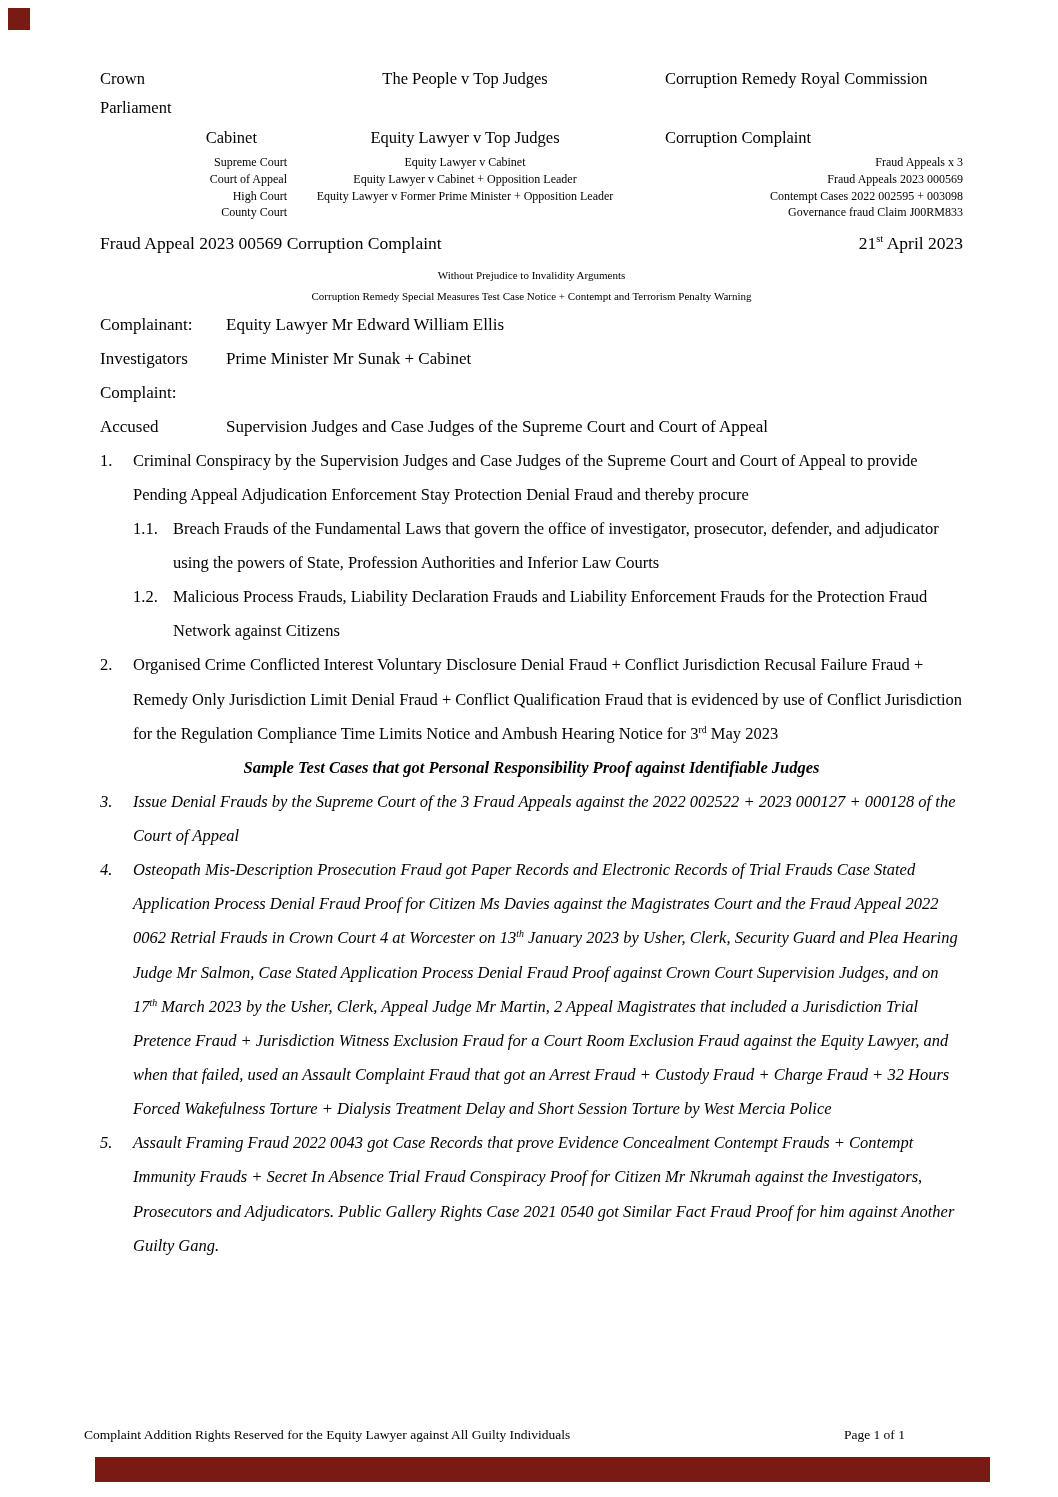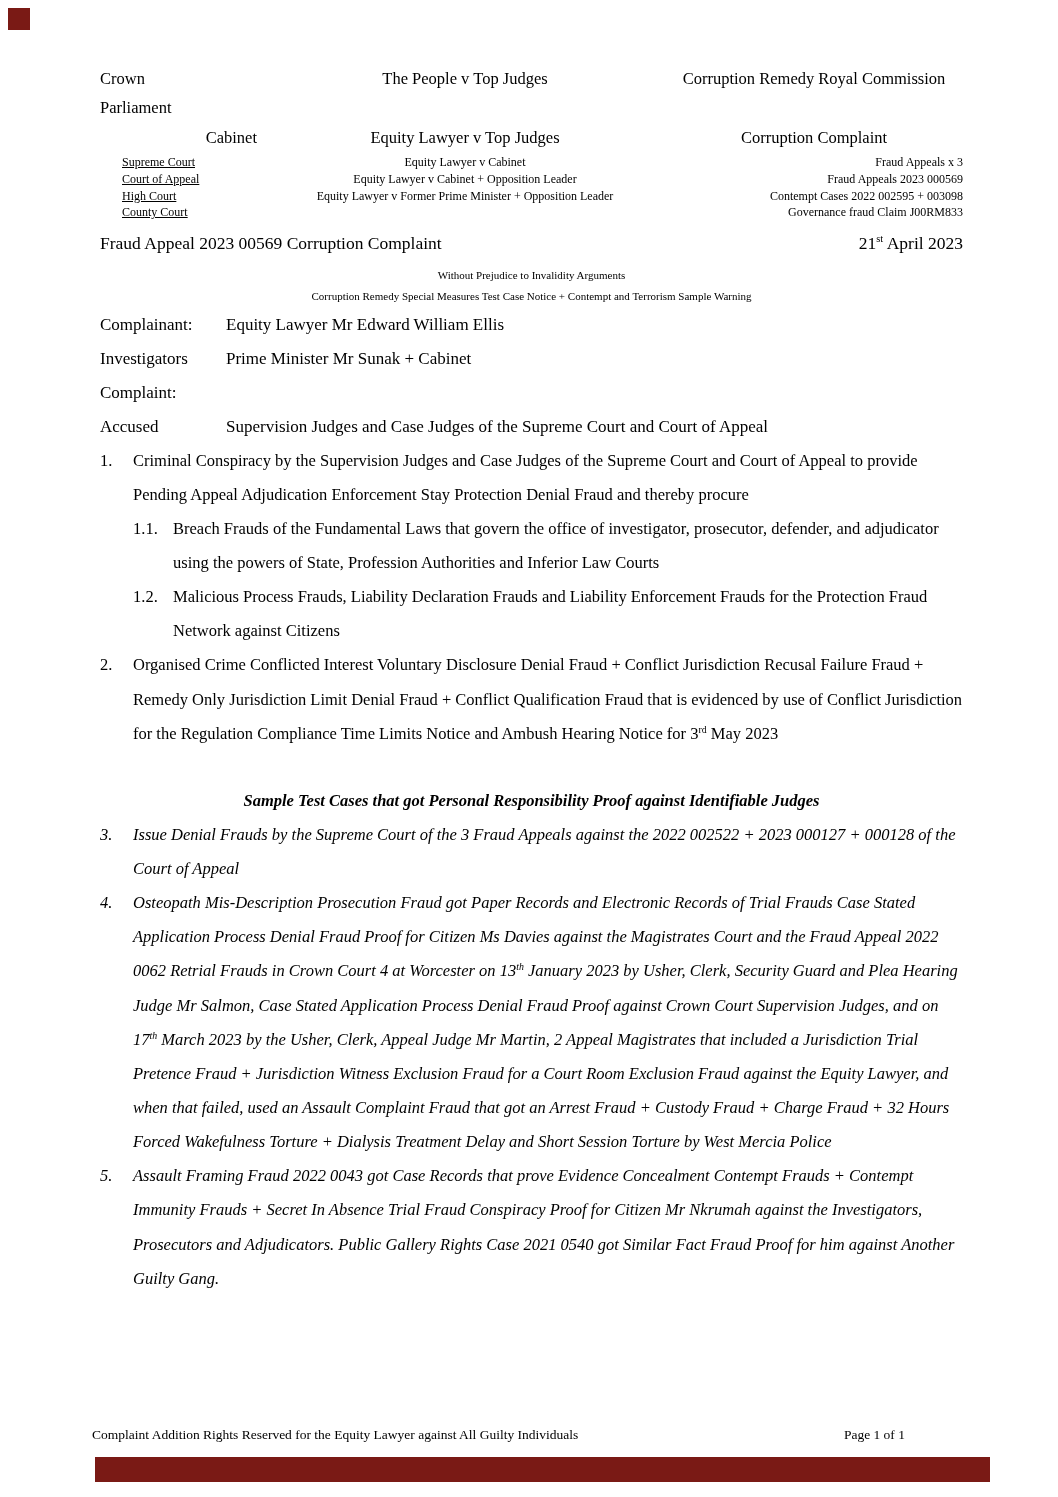--- a/index.html
+++ b/index.html
@@ -13,48 +13,48 @@
     box-sizing:border-box;
     padding:64px 95px 0 100px;
     overflow:hidden;
   }
   sup { font-size:0.6em; line-height:0; vertical-align:super; }
 
   
   .hrow { display:flex; font-size:16.5px; line-height:1.78; }
   .hcol-left  { width:165px; flex-shrink:0;flex-direction:column; }
   .hcol-mid   { width:400px; flex-shrink:0; text-align:center; }
-  .hcol-right { flex:1; text-align:center; }
+  .hcol-right { flex:1; text-align:left; }
   .row1-left  { display:flex; justify-content:space-between; }
   .row2-left  { text-align:right; padding-right:8px; box-sizing:border-box; }
 
   .hdr-small { display:flex; font-size:12px; line-height:1.4; margin-top:2px; }
-  .hs-left  { width:165px; flex-shrink:0; text-align:left; transform:translateX(22px);text-decoration:underline; }
+  .hs-left  { width:165px; flex-shrink:0; text-align:right; transform:translateX(22px); }
   .hs-mid   { width:400px; flex-shrink:0; text-align:center; }
   .hs-right { flex:1; text-align:right; }
 
   .title-row { display:flex; justify-content:space-between; margin-top:10px; font-size:17.5px; line-height:1.45; }
 
   .notices { margin-top:8px; text-align:center; font-size:11px; line-height:1.95; }
 
   .parties { font-size:17px; line-height:2.0; }
   .party  { display:flex; }
   .plabel { width:126px; flex-shrink:0; }
   .pvalue { flex:1; }
 
   
   .items { font-size:16.5px; line-height:2.07; }
   .item  { position:relative; padding-left:33px; }
   .item .num { position:absolute; left:0; top:0; }
   .item.l1 { margin-left:33px; padding-left:40px; }
   .item.it { font-style:italic; }
-  .subheading { text-align:center; font-style:italic; font-weight:bold; font-size:16.5px; line-height:2.07;margin-top:33px; }
+  .subheading { text-align:center; font-style:italic; font-weight:bold; font-size:16.5px; line-height:2.07; }
 
   
-  .footer { position:absolute; left:92px; right:95px; bottom:54px;
+  .footer { position:absolute; left:84px; right:95px; bottom:54px;
             display:flex; justify-content:space-between; font-size:13.5px; }
   .footer .fright { margin-right:58px; }
 
   
   .corner-mark { position:absolute; top:8px; left:8px; width:22px; height:22px; }
   .bottom-bar  { position:absolute; left:95px; bottom:15px; width:895px; height:25px; }
 </style>
 </head>
 <body>
 
@@ -97,21 +97,21 @@
     </div>
   </div>
 
   <div class="title-row">
     <span>Fraud Appeal 2023 00569 Corruption Complaint</span>
     <span><span>21</span><sup>st</sup><span> April 2023</span></span>
   </div>
 
   <div class="notices">
     <div>Without Prejudice to Invalidity Arguments</div>
-    <div>Corruption Remedy Special Measures Test Case Notice + Contempt and Terrorism Sample Warning</div>
+    <div>Corruption Remedy Special Measures Test Case Notice + Contempt and Terrorism Penalty Warning</div>
   </div>
 
   <div class="parties">
     <div class="party">
       <span class="plabel">Complainant:</span>
       <span class="pvalue">Equity Lawyer Mr Edward William Ellis</span>
     </div>
     <div class="party">
       <span class="plabel">Investigators</span>
       <span class="pvalue">Prime Minister Mr Sunak + Cabinet</span>

